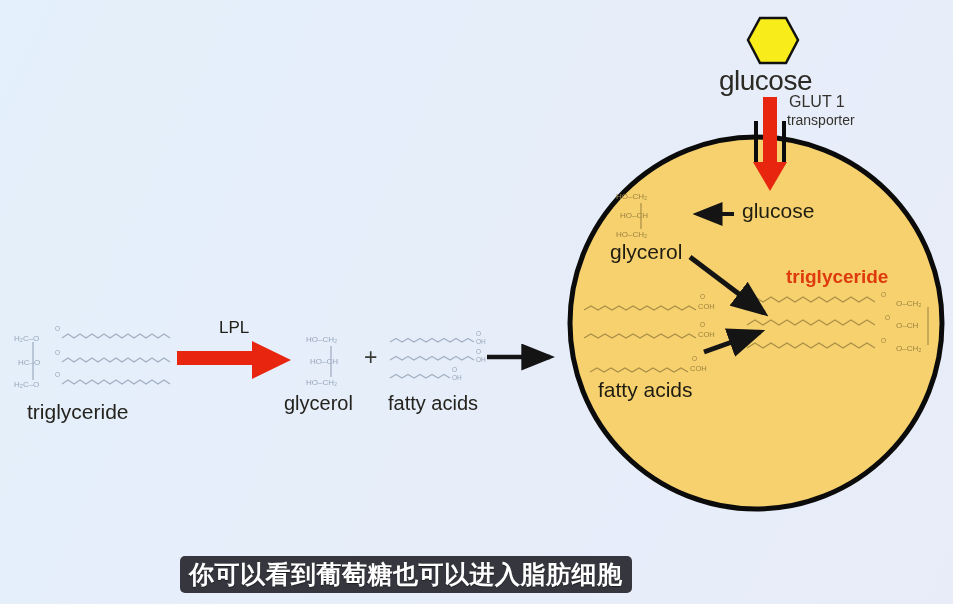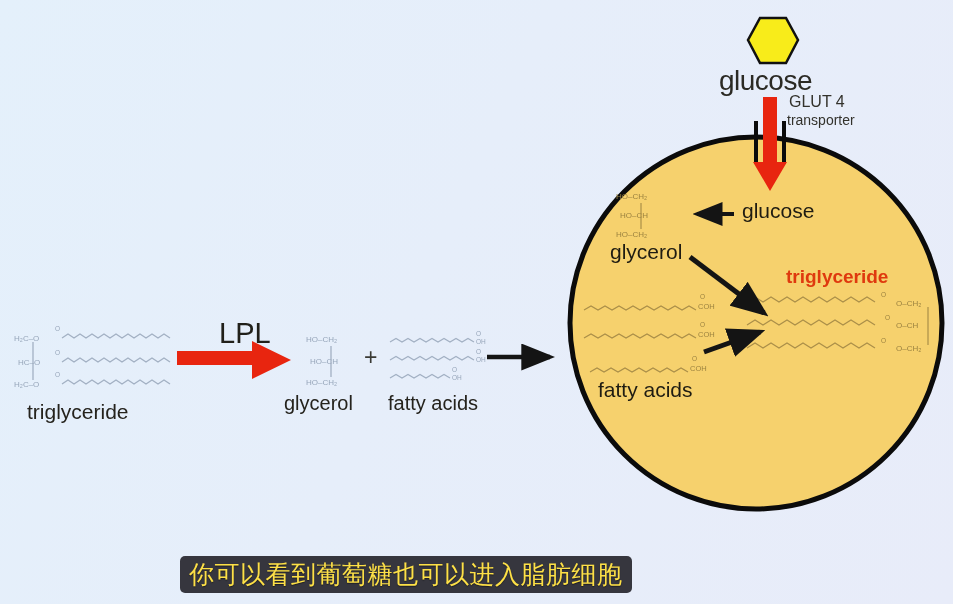--- a/index.html
+++ b/index.html
@@ -13,37 +13,37 @@
   .stage svg{position:absolute;left:0;top:0;}
   .lbl{
     position:absolute;
     color:#25231d;
     white-space:nowrap;
     line-height:1;
   }
   .lbl-glucose-top{left:719px;top:67px;font-size:28px;letter-spacing:-0.5px;color:#2b2a24;}
   .lbl-glut4{left:789px;top:94px;font-size:16px;color:#33322c;}
   .lbl-transporter{left:787px;top:113px;font-size:14px;color:#33322c;}
-  .lbl-lpl{left:219px;top:319px;font-size:29px;color:#21201a;}
+  .lbl-lpl{left:219px;top:319px;font-size:17px;color:#21201a;}
   .lbl-tg-left{left:27px;top:401px;font-size:21px;}
   .lbl-glycerol-out{left:284px;top:393px;font-size:20px;}
   .lbl-plus{left:364px;top:346px;font-size:23px;color:#3a3a34;}
   .lbl-fa-out{left:388px;top:393px;font-size:20px;}
   .lbl-cell-glucose{left:742px;top:200px;font-size:21px;color:#1f1c12;}
   .lbl-cell-glycerol{left:610px;top:241px;font-size:21px;color:#1f1c12;}
   .lbl-cell-fa{left:598px;top:379px;font-size:21px;color:#1f1c12;}
   .lbl-cell-tg{left:786px;top:267px;font-size:19px;font-weight:bold;color:#df390e;}
   .subtitle{
     position:absolute;left:180px;top:556px;height:37px;
     display:flex;align-items:center;
     padding:0 9px;border-radius:5px;
     background:#36363e;
   }
   .subtitle span{
-    color:#fde047;font-size:25px;font-weight:normal;letter-spacing:0.5px;
+    color:#ffffff;font-size:25px;font-weight:bold;letter-spacing:0.5px;
     text-shadow:0 1px 1px rgba(0,0,0,.45);
   }
   .chem{font-size:8px;}
   .chem-blue{fill:#97a6ba;}
   .chem-tan{fill:#9c8340;}
   .tiny{font-size:6.5px;}
 </style>
 </head>
 <body>
 
@@ -140,21 +140,21 @@
 
     <line x1="756" y1="121" x2="756" y2="164" stroke="#0b0b0b" stroke-width="4"></line>
     <line x1="784" y1="121" x2="784" y2="164" stroke="#0b0b0b" stroke-width="4"></line>
 
     <polygon points="763,97 777,97 777,162 787,162 770,191 753,162 763,162" fill="#e8250f"></polygon>
 
     <polygon points="760,18 786,18 798,40 786,63 760,63 748,40" fill="#f8ec1a" stroke="#111" stroke-width="2.5"></polygon>
   </svg>
 
   <div class="lbl lbl-glucose-top">glucose</div>
-  <div class="lbl lbl-glut4">GLUT 4</div>
+  <div class="lbl lbl-glut4">GLUT 1</div>
   <div class="lbl lbl-transporter">transporter</div>
 
   <div class="lbl lbl-tg-left">triglyceride</div>
   <div class="lbl lbl-lpl">LPL</div>
   <div class="lbl lbl-glycerol-out">glycerol</div>
   <div class="lbl lbl-plus">+</div>
   <div class="lbl lbl-fa-out">fatty acids</div>
 
   <div class="lbl lbl-cell-glucose">glucose</div>
   <div class="lbl lbl-cell-glycerol">glycerol</div>

